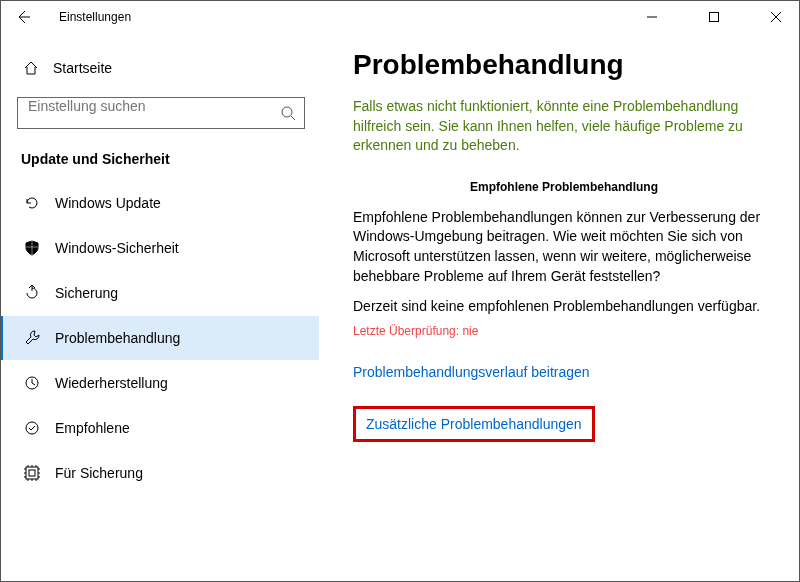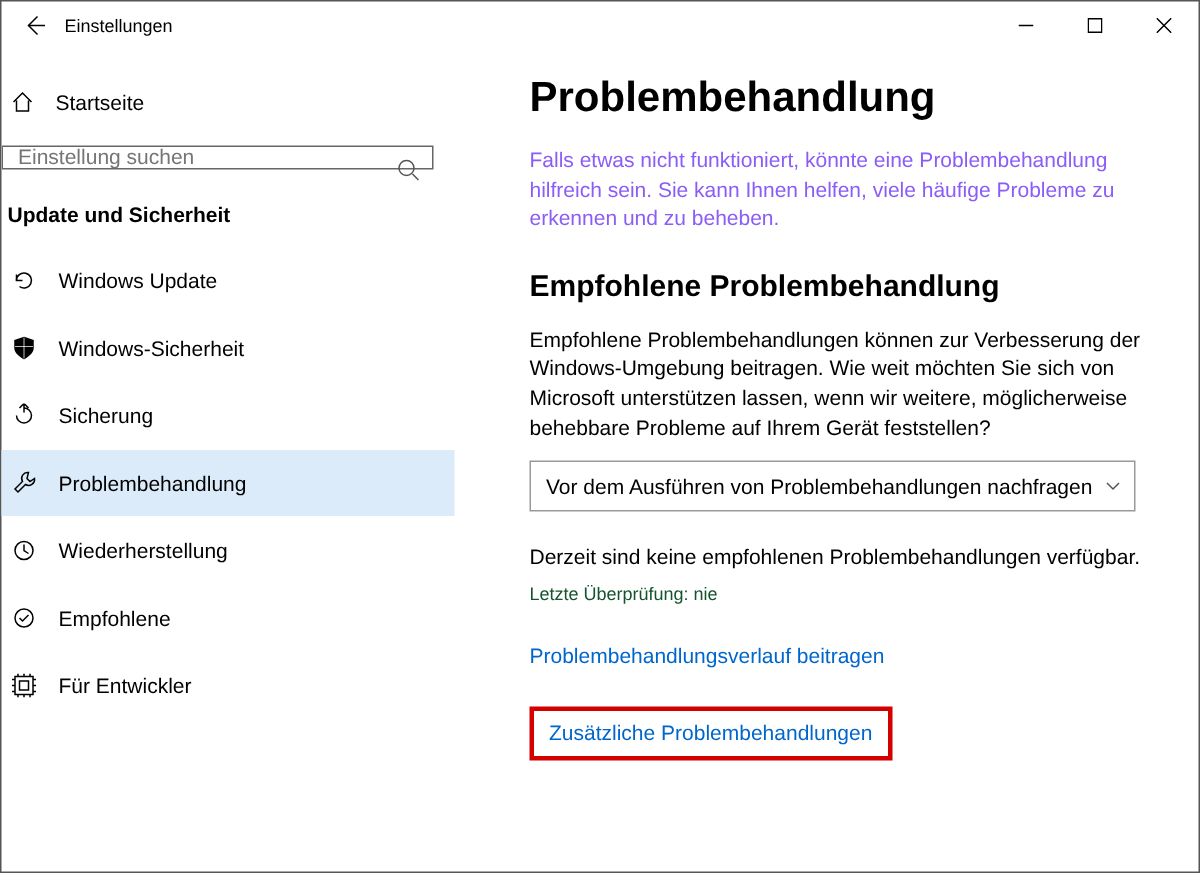--- a/index.html
+++ b/index.html
@@ -1,42 +1,42 @@
 <!DOCTYPE html>
 <html><head>
 <meta charset="utf-8">
 <style>
   * { box-sizing: border-box; margin: 0; padding: 0; font-family: "Segoe UI", Tahoma, sans-serif; }
   body { width: 800px; height: 582px; overflow: hidden; background: #fff; border: 1px solid #555; }
-  .titlebar { height: 32px; display: flex; align-items: center; padding-left: 8px; }
+  .titlebar { height: 32px; display: flex; align-items: center; padding-left: 8px; gap: 16px; }
   .titlebar .back { width: 28px; display:flex; align-items:center; justify-content:center; }
   .titlebar .title { font-size: 12px; margin-left: 6px; color:#000; }
   .titlebar .spacer { flex:1; }
   .titlebar .winbtn { width: 46px; height:32px; display:flex; align-items:center; justify-content:center; }
   .container { display:flex; height: calc(582px - 32px - 2px); }
-  .sidebar { width: 328px; padding-left:0; padding-right:10px; }
+  .sidebar { width: 328px; padding-left:16px; padding-right:10px; }
   .home { display:flex; align-items:center; margin-top:24px; margin-bottom:18px; gap:14px; padding:3px 0 3px 6px;}
   .home span.lbl { font-size:14px; }
-  .searchwrap { position:relative; width:288px; height:16px; border:1px solid #666; background:#fff; display:flex; align-items:flex-end; }
+  .searchwrap { position:relative; width:288px; height:32px; border:1px solid #666; background:#fff; display:flex; align-items:flex-start; }
   .searchwrap input { border:none; outline:none; width:100%; padding:0 36px 0 10px; font-size:14px; background:transparent; }
   .searchwrap .sicon { position:absolute; right:8px; top:7px; }
   .section { font-size:14px; font-weight:600; margin:22px 0 14px 4px; }
   .navlist { display:flex; flex-direction:column; gap:1px; margin-left:-18px; width: 320px;}
   .navitem { display:flex; align-items:center; height:44px; padding-left:24px; gap:14px; font-size:14px; position:relative; cursor:default;}
   .navitem.active { background:#dcebf9; }
   .navitem.active::before { content:""; position:absolute; left:0; top:0; bottom:0; width:4px; background:#0078d4; }
   .navitem .ic { width:18px; display:flex; justify-content:center; }
   .content { flex:1; padding: 16px 24px 0 24px; overflow:hidden;}
   h1 { font-size:28px; font-weight:600; margin-bottom:16px; }
-  .desc { font-size:14px; color:#8b5cf6; line-height:1.4; margin-bottom:24px; }
-  h2 { font-size:20px; font-weight:600; margin-bottom:14px; }
+  .desc { font-size:14px; color:#4d7c0f; line-height:1.4; margin-bottom:24px; }
+  h2 { font-size:12px; font-weight:600; margin-bottom:14px;text-align:center; }
   .sub { font-size:14px; line-height:1.4; margin-bottom:12px; }
   .dropdown { width:404px; height:34px; border:1px solid #999; display:flex; align-items:center; justify-content:space-between; padding:0 8px 0 10px; font-size:14px; margin-bottom:22px;}
   .status { font-size:14px; margin-bottom:10px;}
-  .check { font-size:12px; color:#14532d; margin-bottom:26px;}
+  .check { font-size:12px; color:#ef4444; margin-bottom:26px;}
   .link { color:#0066cc; font-size:14px; display:inline-block; cursor:pointer; }
   .link1 { margin-bottom:26px; display:block;}
   .highlightbox { border:3px solid #d40000; padding:6px 10px; display:inline-block; }
   svg { display:block; }
 </style>
 </head>
 <body>
 
 <div class="titlebar">
   <div class="back">
@@ -140,38 +140,30 @@
         <span>Empfohlene</span>
       </div>
       <div class="navitem">
         <span class="ic">
             <svg width="16" height="16" viewBox="0 0 16 16">
               <rect x="2" y="2" width="12" height="12" stroke="#000" fill="none" stroke-width="1"></rect>
               <rect x="5" y="5" width="6" height="6" stroke="#000" fill="none" stroke-width="1"></rect>
               <path d="M4 0 V2 M8 0 V2 M12 0 V2 M4 14 V16 M8 14 V16 M12 14 V16 M0 4 H2 M0 8 H2 M0 12 H2 M14 4 H16 M14 8 H16 M14 12 H16" stroke="#000" stroke-width="1"></path>
             </svg>
           </span>
-        <span>Für Entwickler</span>
+        <span>Für Sicherung</span>
       </div>
     </div>
   </div>
 
   <div class="content">
     <h1>Problembehandlung</h1>
     <p class="desc">Falls etwas nicht funktioniert, könnte eine Problembehandlung hilfreich sein. Sie kann Ihnen helfen, viele häufige Probleme zu erkennen und zu beheben.</p>
     <h2>Empfohlene Problembehandlung</h2>
     <p class="sub">Empfohlene Problembehandlungen können zur Verbesserung der Windows-Umgebung beitragen. Wie weit möchten Sie sich von Microsoft unterstützen lassen, wenn wir weitere, möglicherweise behebbare Probleme auf Ihrem Gerät feststellen?</p>
-    <div class="dropdown">
-      <span>Vor dem Ausführen von Problembehandlungen nachfragen</span>
-      <span>
-          <svg width="12" height="12" viewBox="0 0 12 12">
-            <path d="M2 4 L6 8 L10 4" stroke="#555" fill="none" stroke-width="1"></path>
-          </svg>
-        </span>
-    </div>
     <p class="status">Derzeit sind keine empfohlenen Problembehandlungen verfügbar.</p>
     <p class="check">Letzte Überprüfung: nie</p>
     <a class="link link1">Problembehandlungsverlauf beitragen</a>
     <div class="highlightbox">
       <a class="link">Zusätzliche Problembehandlungen</a>
     </div>
   </div>
 </div>
 
 </body></html>

